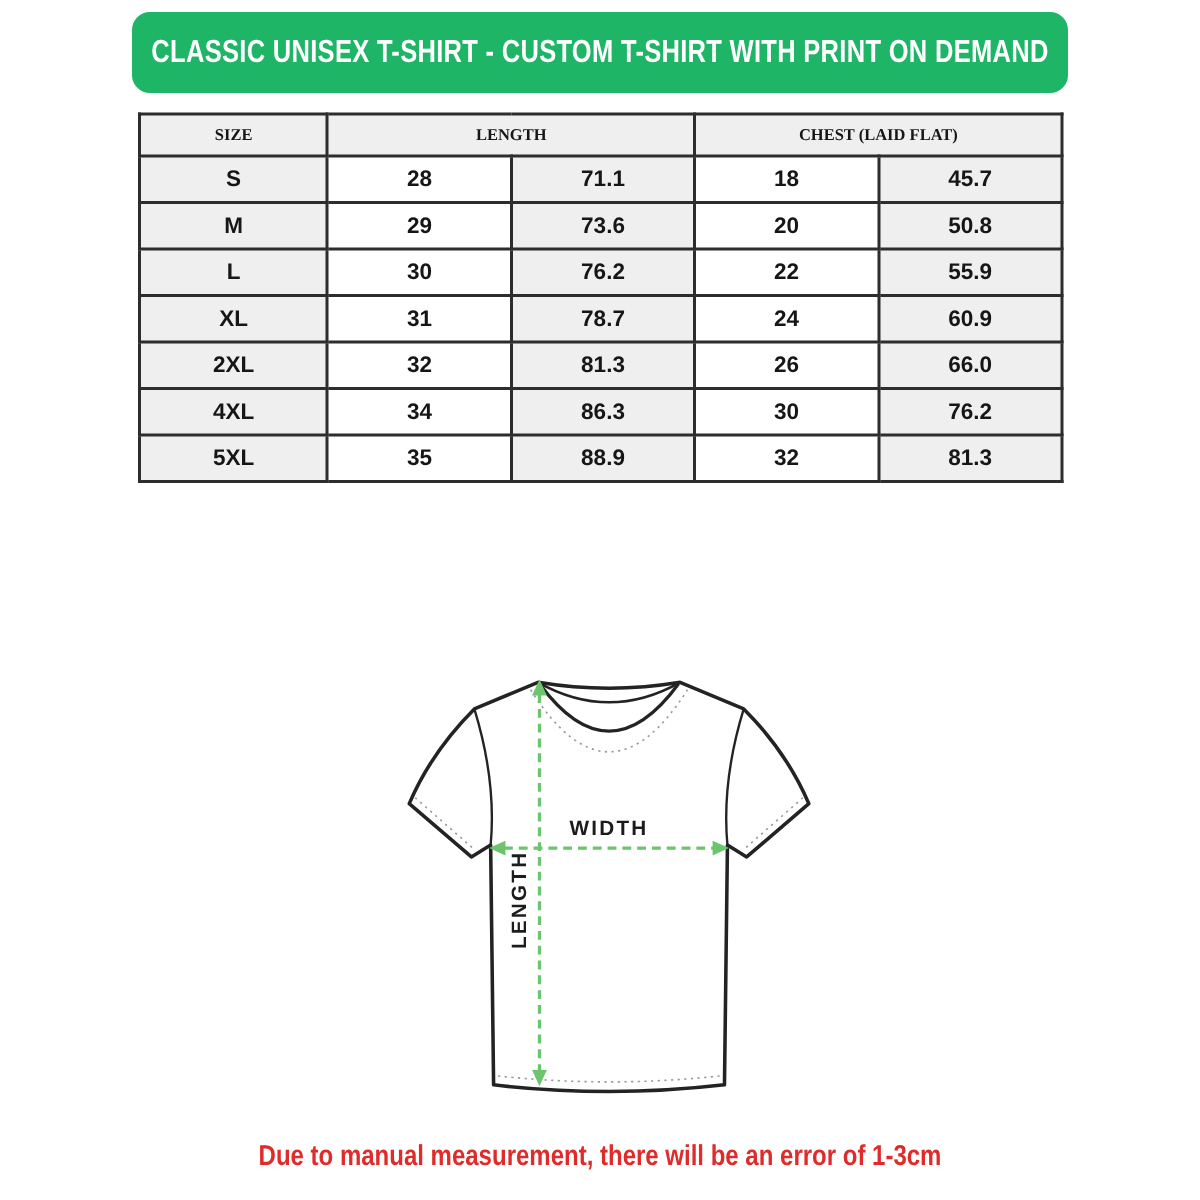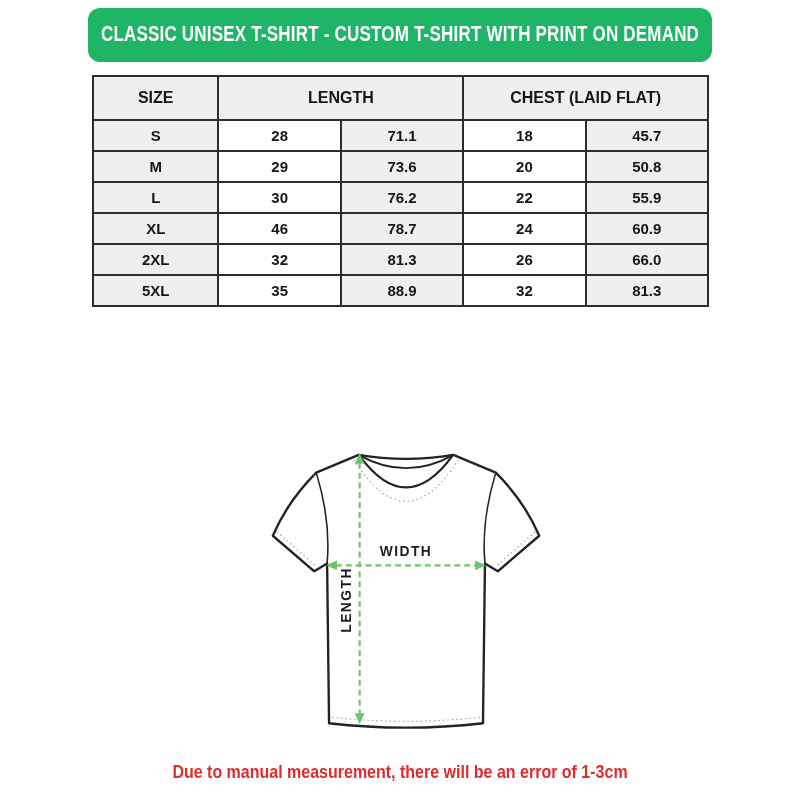--- a/index.html
+++ b/index.html
@@ -19,21 +19,21 @@
 
   
   table.size-table {
     position:absolute; left:92px; top:75px; width:617px;
     border-collapse:collapse; table-layout:fixed;
   }
   .size-table th, .size-table td {
     border:2px solid #2d2d2d; text-align:center; vertical-align:middle;
     font-weight:bold; color:#161616;
   }
-  .size-table thead th { height:44px; font-size:16px; background:#efefef; }
+  .size-table thead th { height:28px; font-size:11px; background:#efefef;font-family:Liberation Serif, serif; }
   .size-table tbody td { height:31px; font-size:15px; }
   .size-table td.col-size { background:#efefef; }
   .size-table td.col-in   { background:#ffffff;margin-top:20px; }
   .size-table td.col-cm   { background:#efefef; }
 
   
   .shirt-wrap { position:absolute; left:260px; top:440px; width:296px; height:306px; }
   .shirt-wrap svg { width:100%; height:100%; display:block; }
 
   
@@ -84,31 +84,38 @@
       </tr>
       <tr>
         <td class="col-size">L</td>
         <td class="col-in">30</td>
         <td class="col-cm">76.2</td>
         <td class="col-in">22</td>
         <td class="col-cm">55.9</td>
       </tr>
       <tr>
         <td class="col-size">XL</td>
-        <td class="col-in">46</td>
+        <td class="col-in">31</td>
         <td class="col-cm">78.7</td>
         <td class="col-in">24</td>
         <td class="col-cm">60.9</td>
       </tr>
       <tr>
         <td class="col-size">2XL</td>
         <td class="col-in">32</td>
         <td class="col-cm">81.3</td>
         <td class="col-in">26</td>
         <td class="col-cm">66.0</td>
+      </tr>
+      <tr>
+        <td class="col-size">4XL</td>
+        <td class="col-in">34</td>
+        <td class="col-cm">86.3</td>
+        <td class="col-in">30</td>
+        <td class="col-cm">76.2</td>
       </tr>
       <tr>
         <td class="col-size">5XL</td>
         <td class="col-in">35</td>
         <td class="col-cm">88.9</td>
         <td class="col-in">32</td>
         <td class="col-cm">81.3</td>
       </tr>
     </tbody>
   </table>

